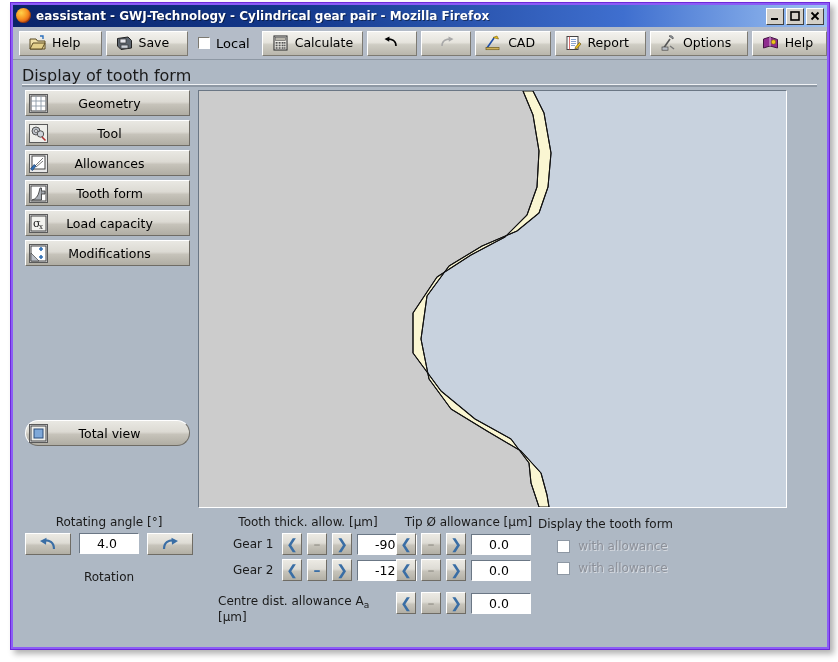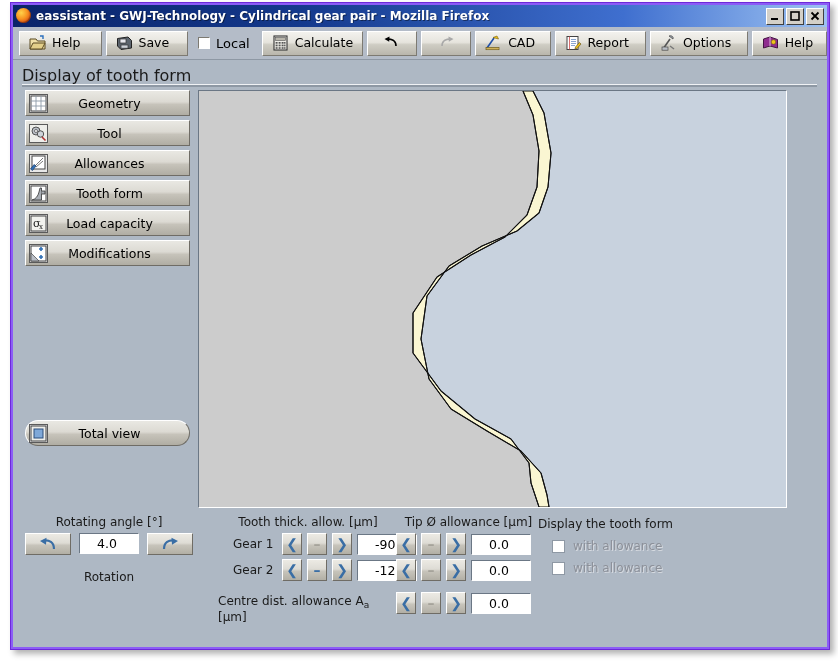--- a/index.html
+++ b/index.html
@@ -217,21 +217,21 @@
     border: 1px solid;
     border-color: #6b7785 #ffffff #ffffff #6b7785;
     box-sizing: border-box;
     font-size: 12.5px;
     color: #000;
     display: flex; align-items: center;
     padding-left: 17px;
     font-family: "DejaVu Sans", sans-serif;
   }
 
-  .chk-row { display: flex; align-items: center; gap: 8px; margin-top: 8px; }
+  .chk-row { display: flex; align-items: center; gap: 8px; margin-top: 8px; justify-content: center; }
   .chk-row .lbl { font-size: 12px; color: #8c9099; text-shadow: 1px 1px 0 #d6dae0;
                   font-family: "DejaVu Sans", sans-serif; }
   .chk {
     width: 13px; height: 13px; background: #fff;
     border: 1px solid #8e98a4;
     box-sizing: border-box;
   }
   sub { font-size: 9px; vertical-align: -3px; }
   .abs { position: absolute; }
 </style>

